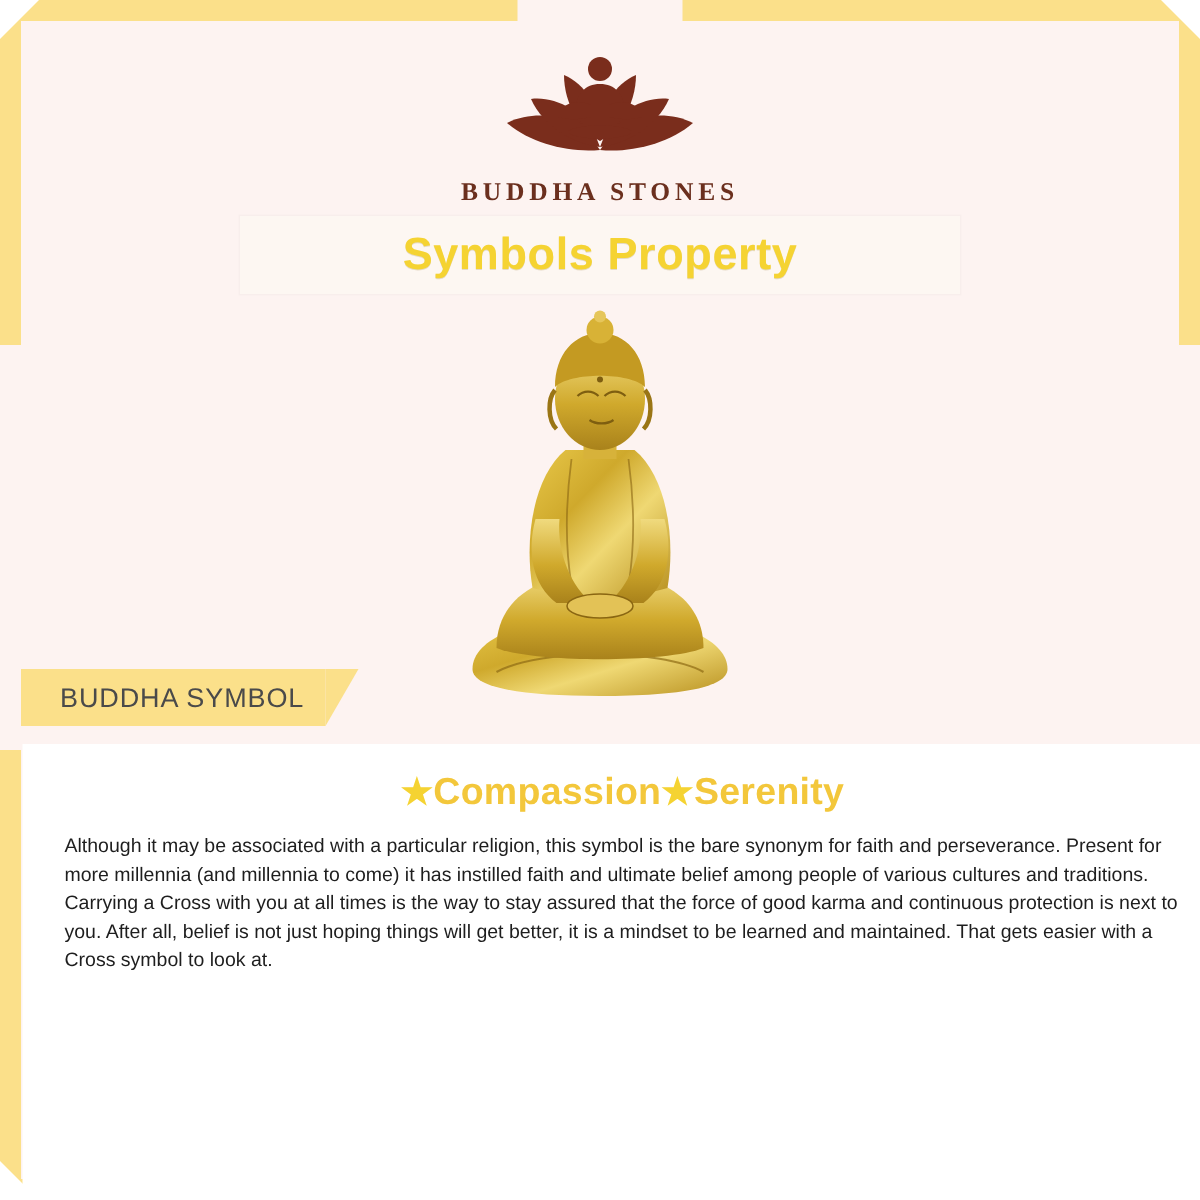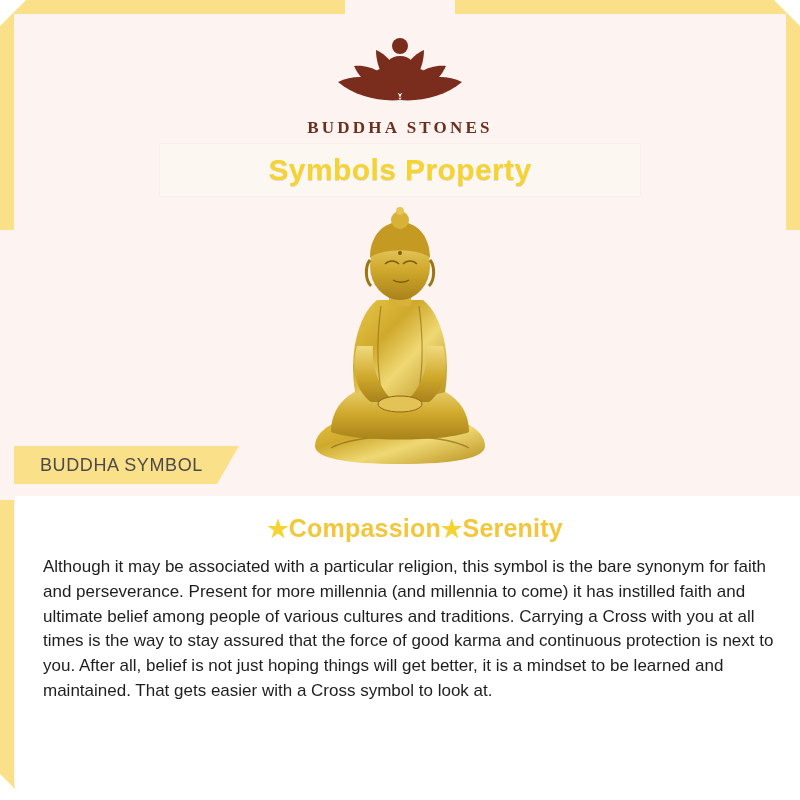--- a/index.html
+++ b/index.html
@@ -144,21 +144,21 @@
     text-align: center;
     padding-top: 18px;
     font-size: 25px;
     font-weight: bold;
     color: #f3c73b;
     letter-spacing: 0.2px;
   }
   .subtitle .star { color: #f5d332; font-size: 24px; }
   .body-copy {
     margin: 12px 28px 0 28px;
-    font-size: 17px;
+    font-size: 13px;
     line-height: 1.46;
     color: #1e1e1e;
     text-align: left;
     font-family: "Liberation Sans", sans-serif;
   }
 </style>
 </head>
 <body>
 
 <div class="page">

